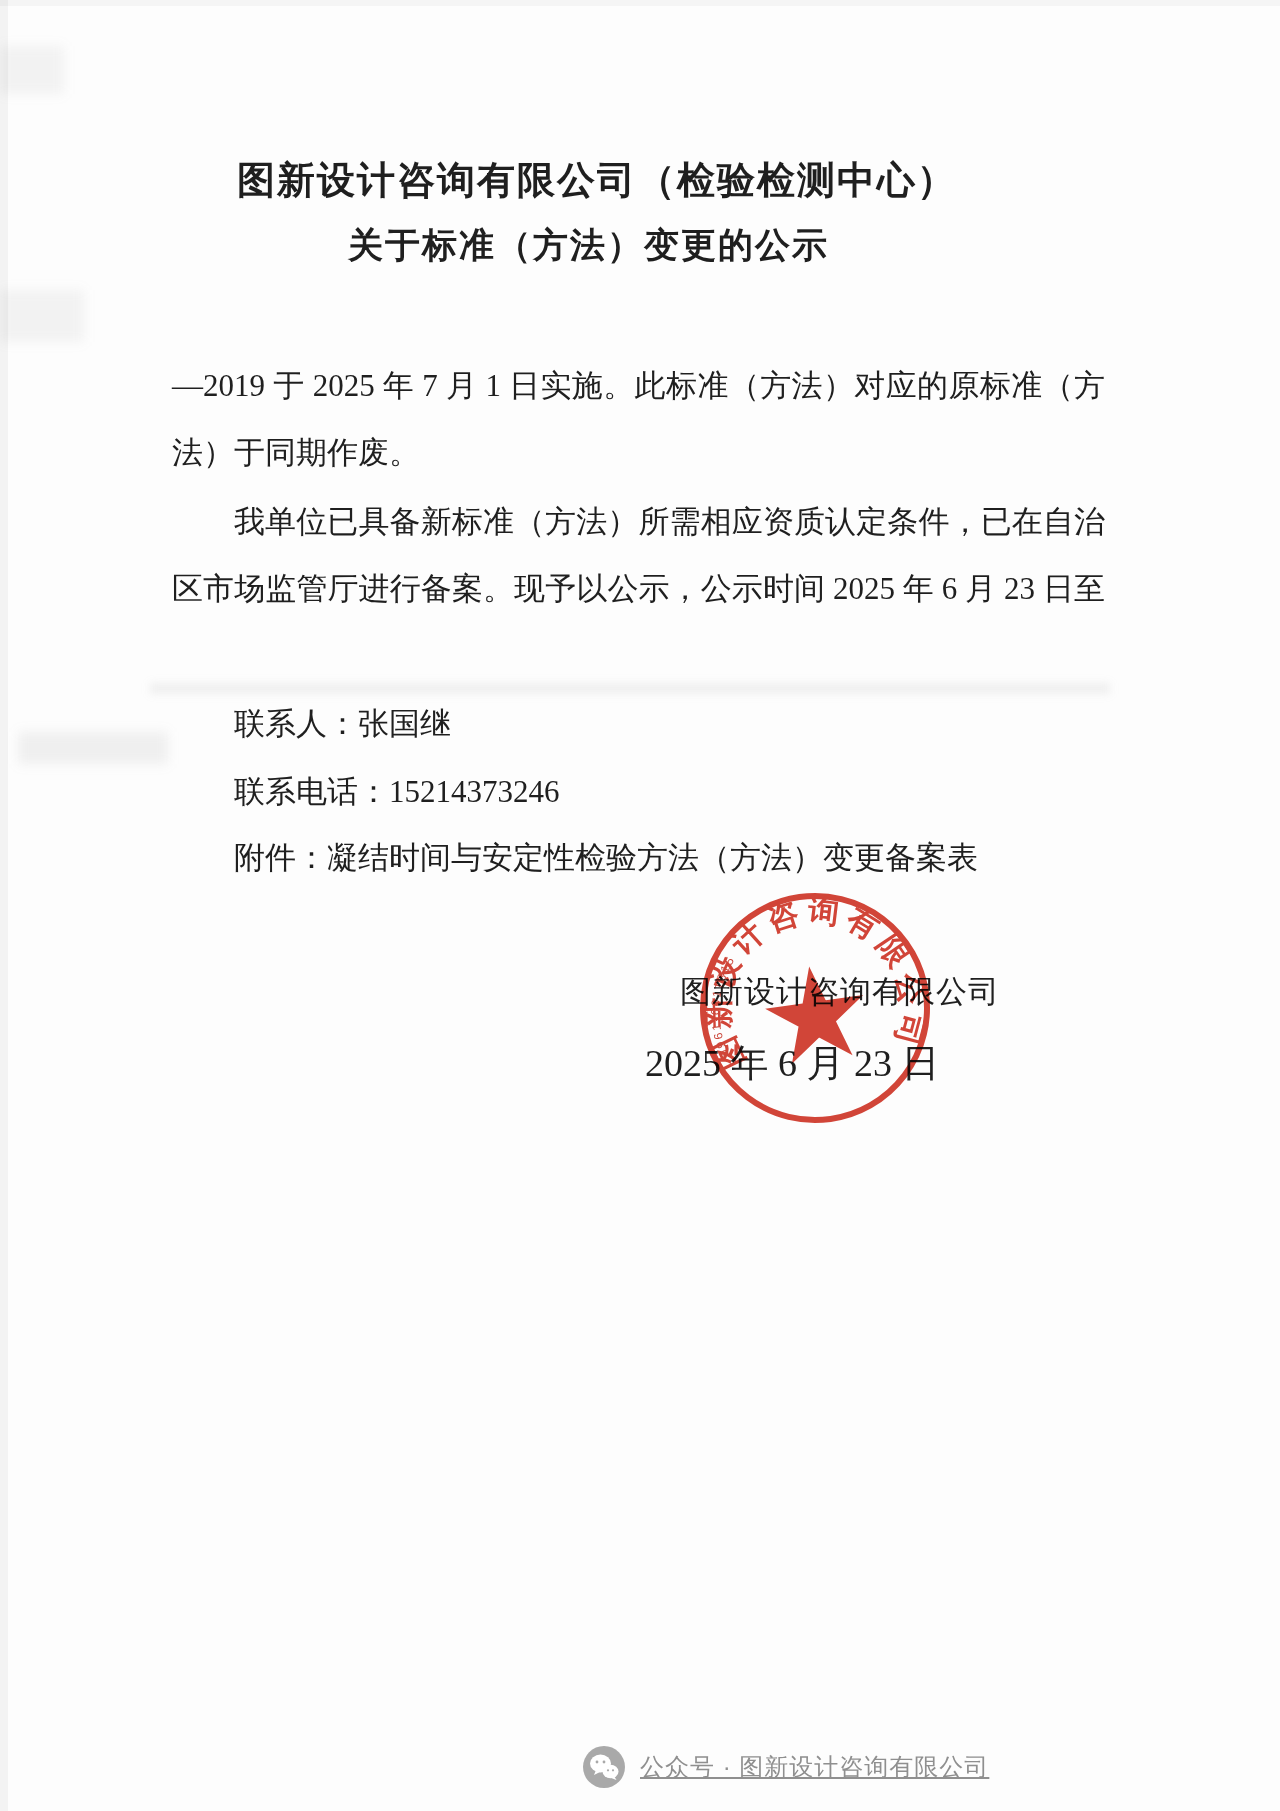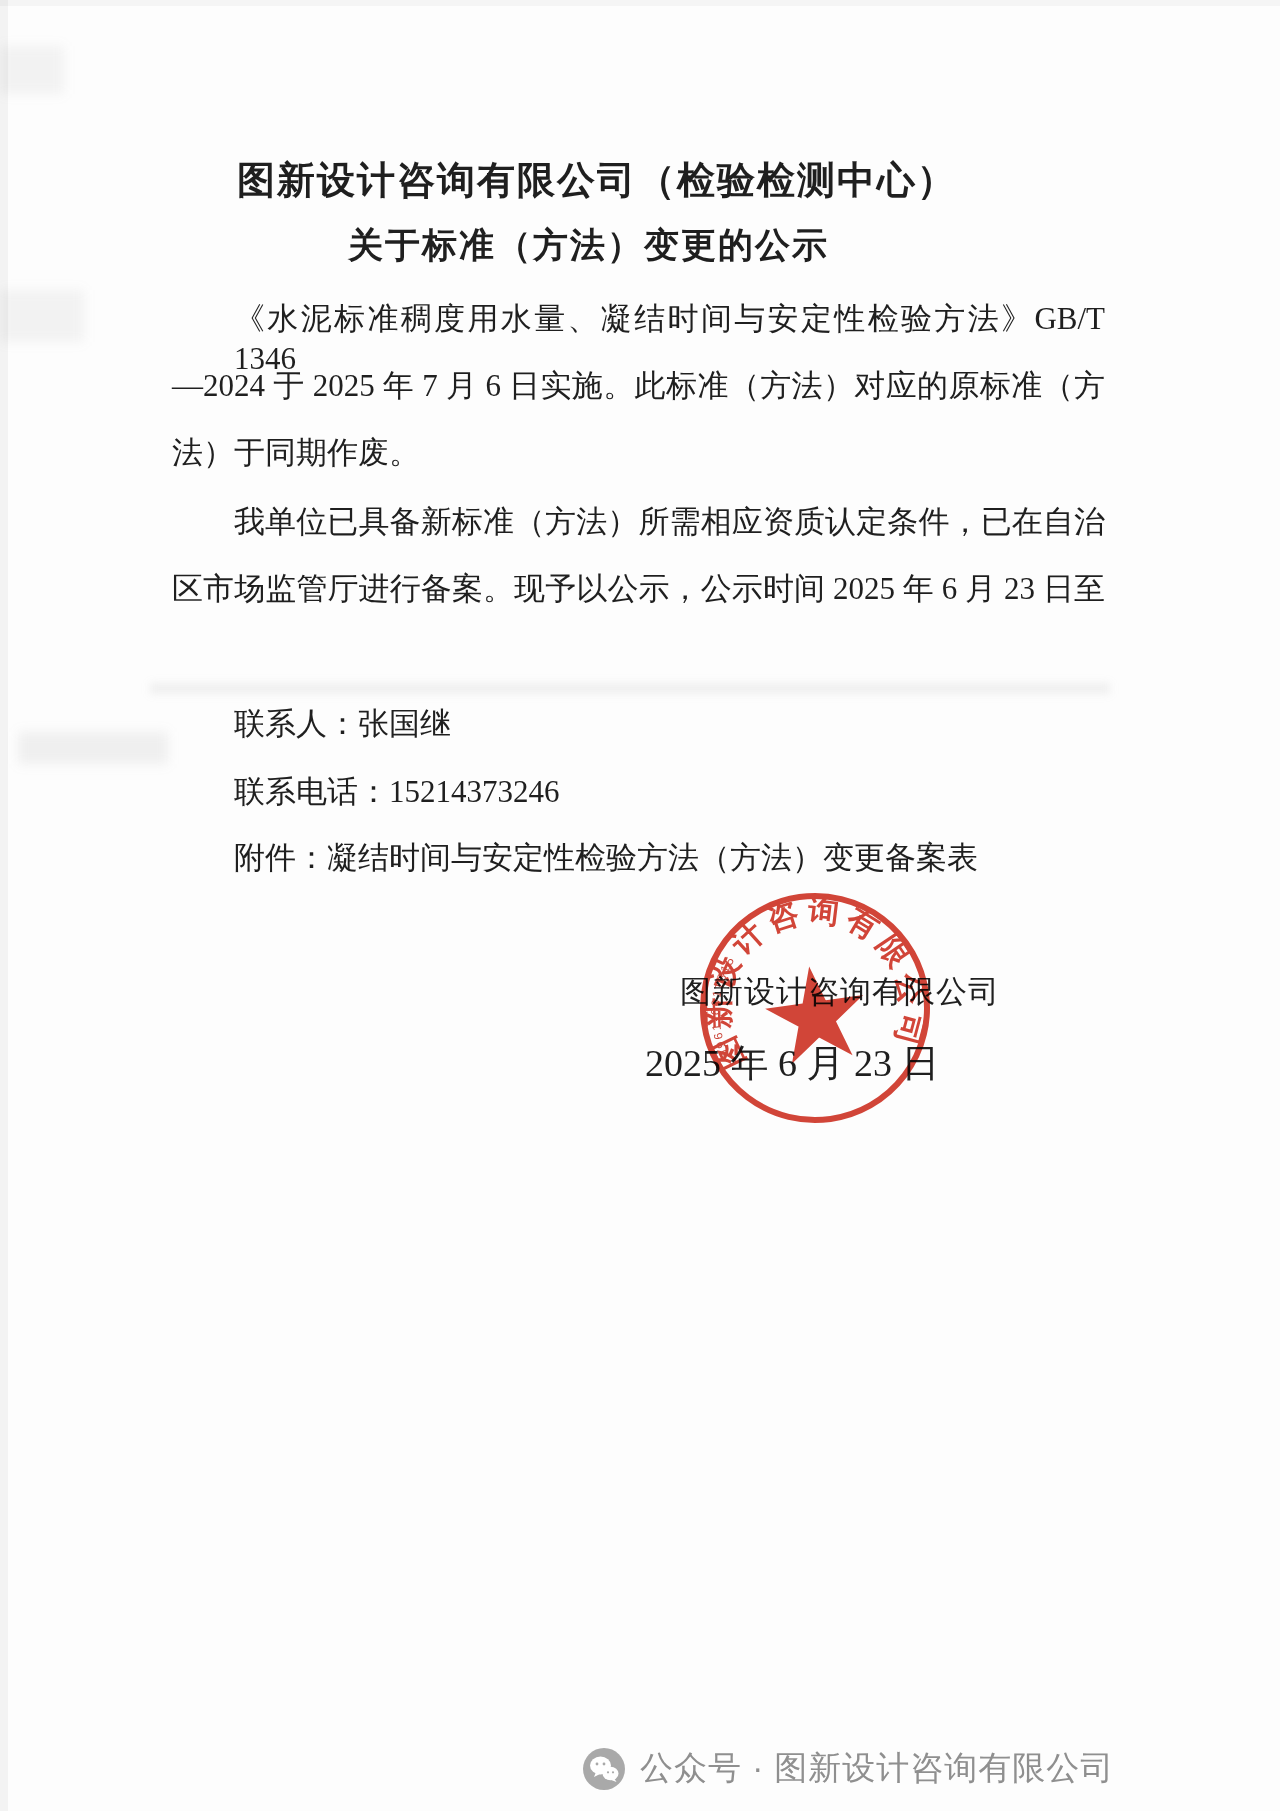--- a/index.html
+++ b/index.html
@@ -59,40 +59,39 @@
     width:260px;height:260px;
     mix-blend-mode:multiply;
     opacity:.92;
   }
   .footer{
     position:absolute;left:583px;top:1746px;
     display:flex;align-items:center;gap:15px;
     font-family:"Liberation Sans","DejaVu Sans",sans-serif;
     color:#8f8f8f;
   }
-  .footer-text{font-size:33px;letter-spacing:1px;white-space:nowrap;}
+  .footer-text{font-size:24px;letter-spacing:1px;white-space:nowrap;text-decoration:underline;}
   .wx-icon{width:42px;height:42px;flex:0 0 auto;}
 </style>
 </head>
 <body>
 
 <div class="page">
 
   <div class="artifact art-edge-left"></div>
   <div class="artifact art-edge-top"></div>
   <div class="artifact art1"></div>
   <div class="artifact art2"></div>
   <div class="artifact art3"></div>
   <div class="artifact art4"></div>
 
   <div class="title title1">图新设计咨询有限公司（检验检测中心）</div>
   <div class="title title2">关于标准（方法）变更的公示</div>
 
-  <div class="bodyline l0 indent fill">《水泥标准稠度用水量、凝结时间与安定性检验方法》GB/T 1346</div>
-  <div class="bodyline l1 fill">—2024 于 2025 年 7 月 6 日实施。此标准（方法）对应的原标准（方</div>
+  <div class="bodyline l1 fill">—2019 于 2025 年 7 月 1 日实施。此标准（方法）对应的原标准（方</div>
   <div class="bodyline l3 indent fill">我单位已具备新标准（方法）所需相应资质认定条件，已在自治</div>
   <div class="bodyline l2">法）于同期作废。</div>
   <div class="bodyline l4 fill">区市场监管厅进行备案。现予以公示，公示时间 2025 年 6 月 23 日至</div>
   <div class="bodyline l6 indent">联系人：张国继</div>
   <div class="bodyline l7 indent">联系电话：15214373246</div>
   <div class="bodyline l8 indent">附件：凝结时间与安定性检验方法（方法）变更备案表</div>
 
   <div class="signature">图新设计咨询有限公司</div>
   <div class="sign-date">2025 年 6 月 23 日</div>
 

